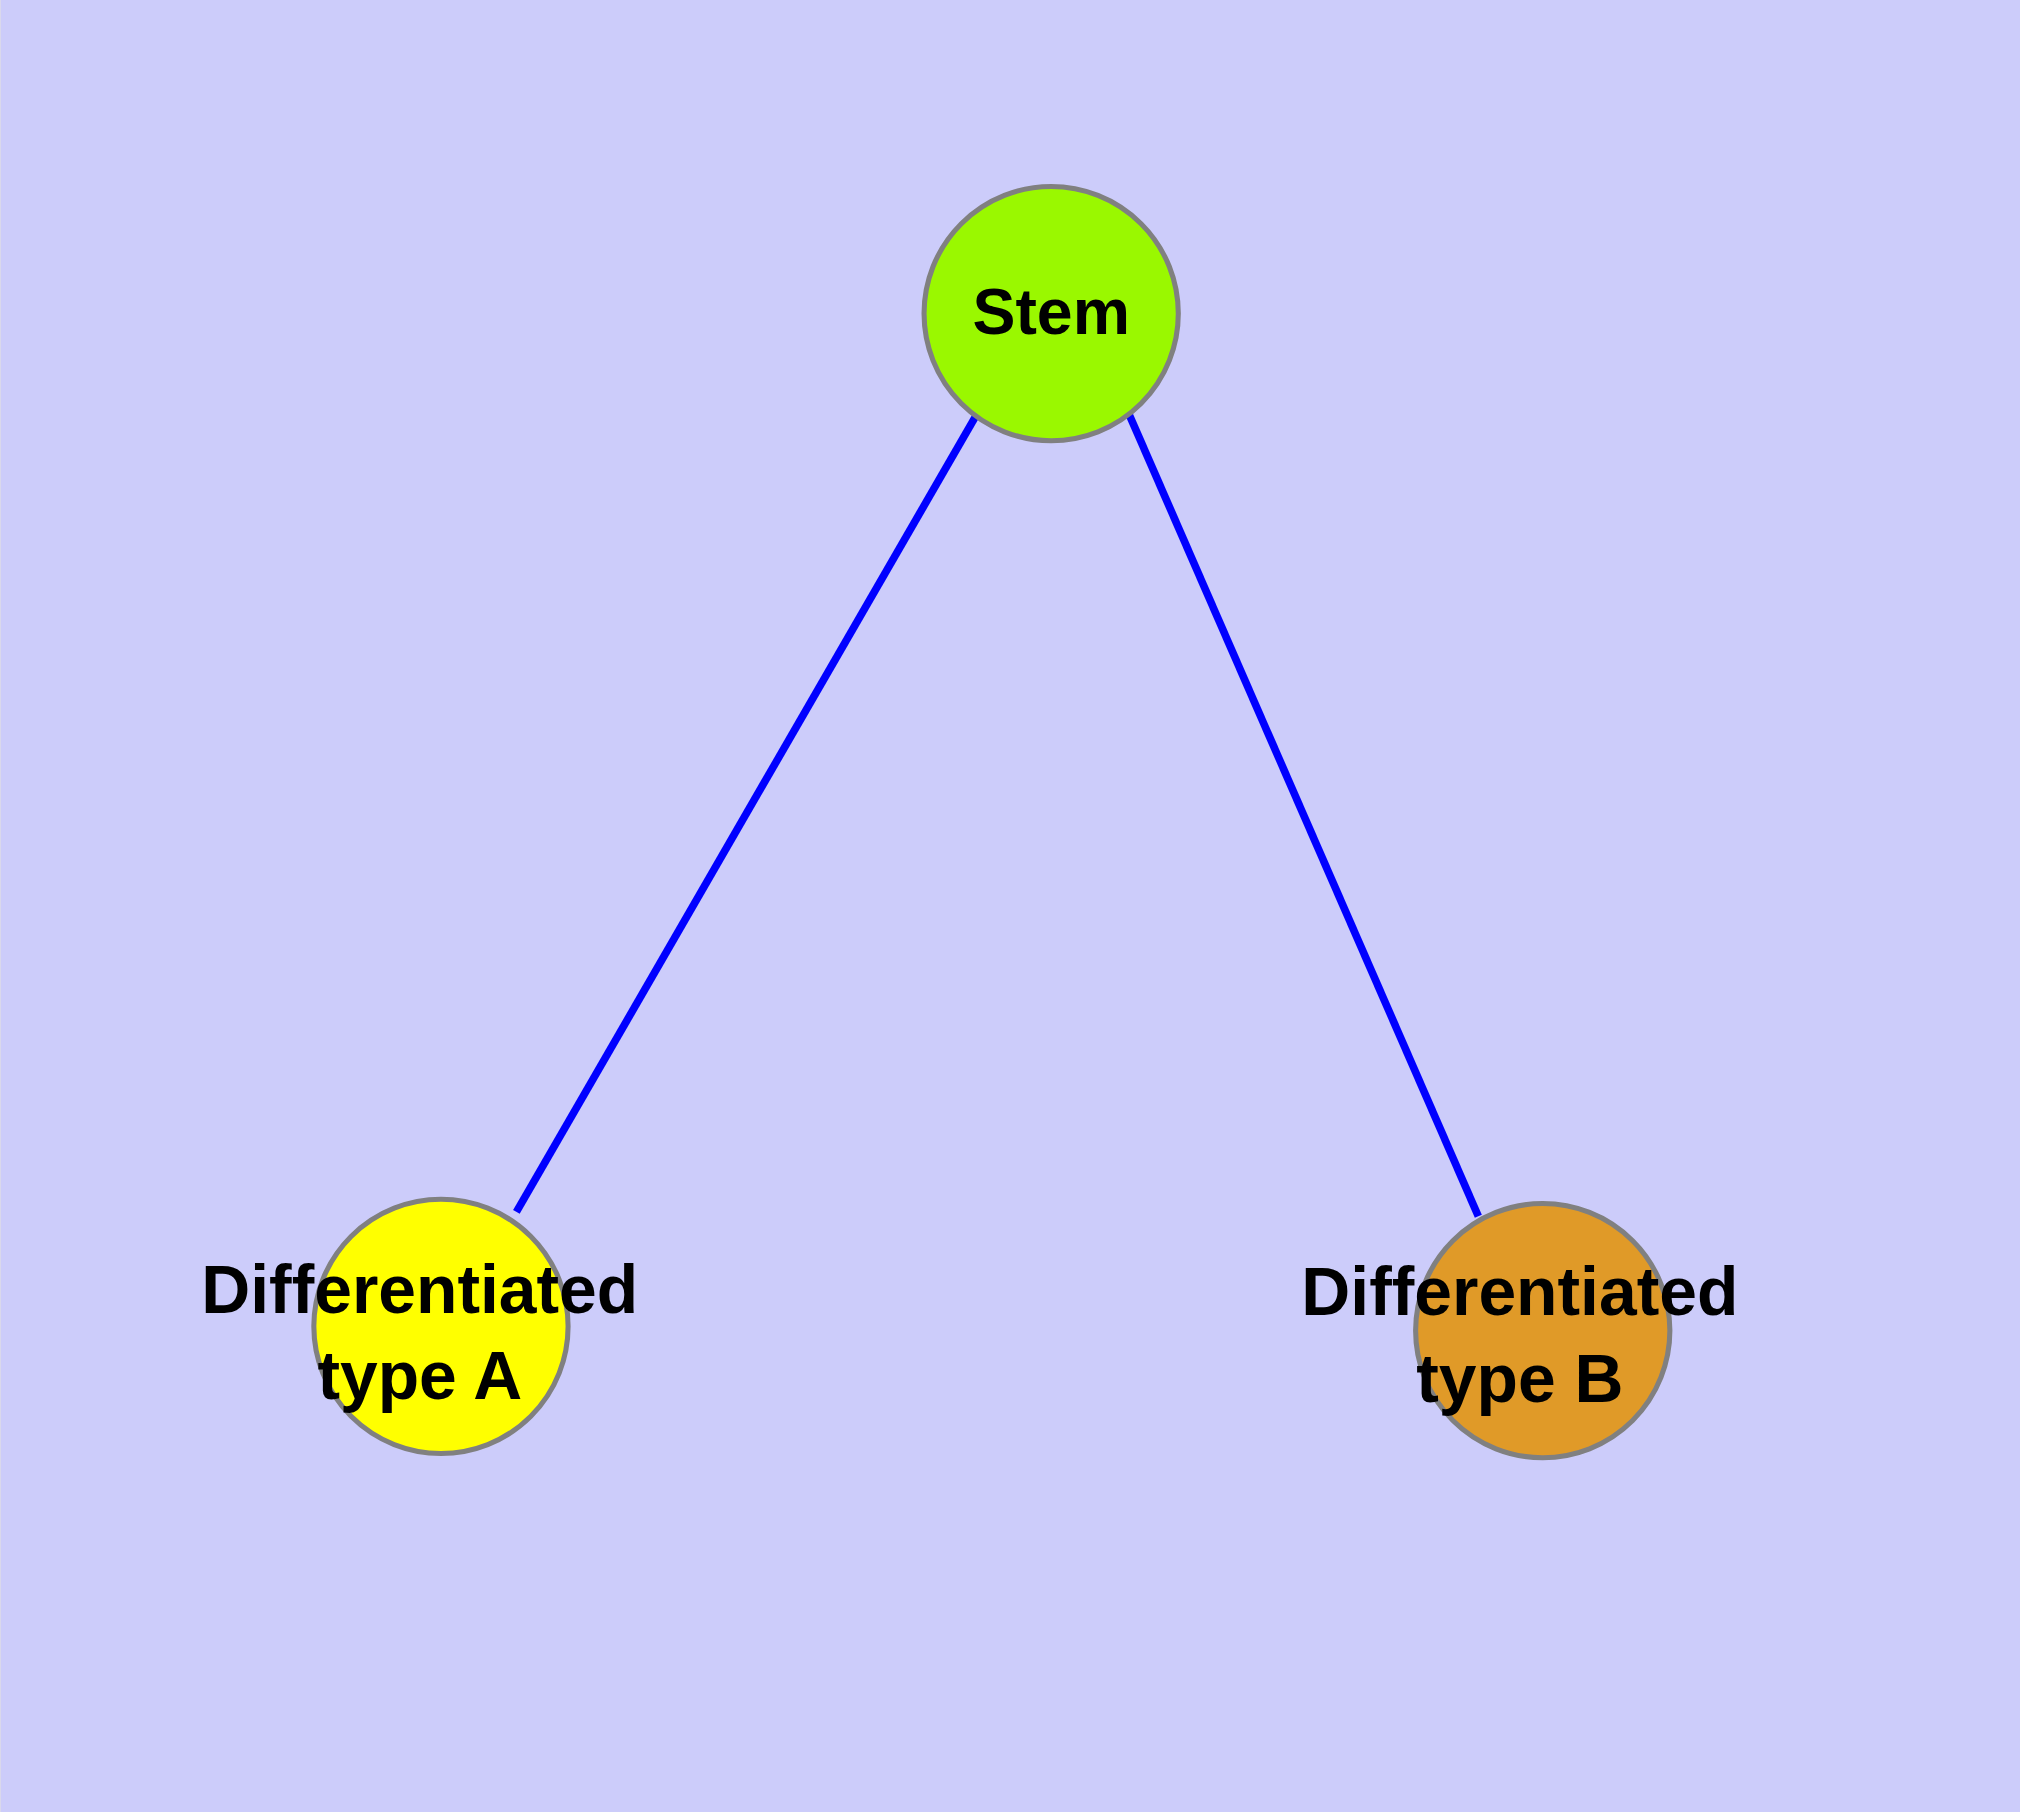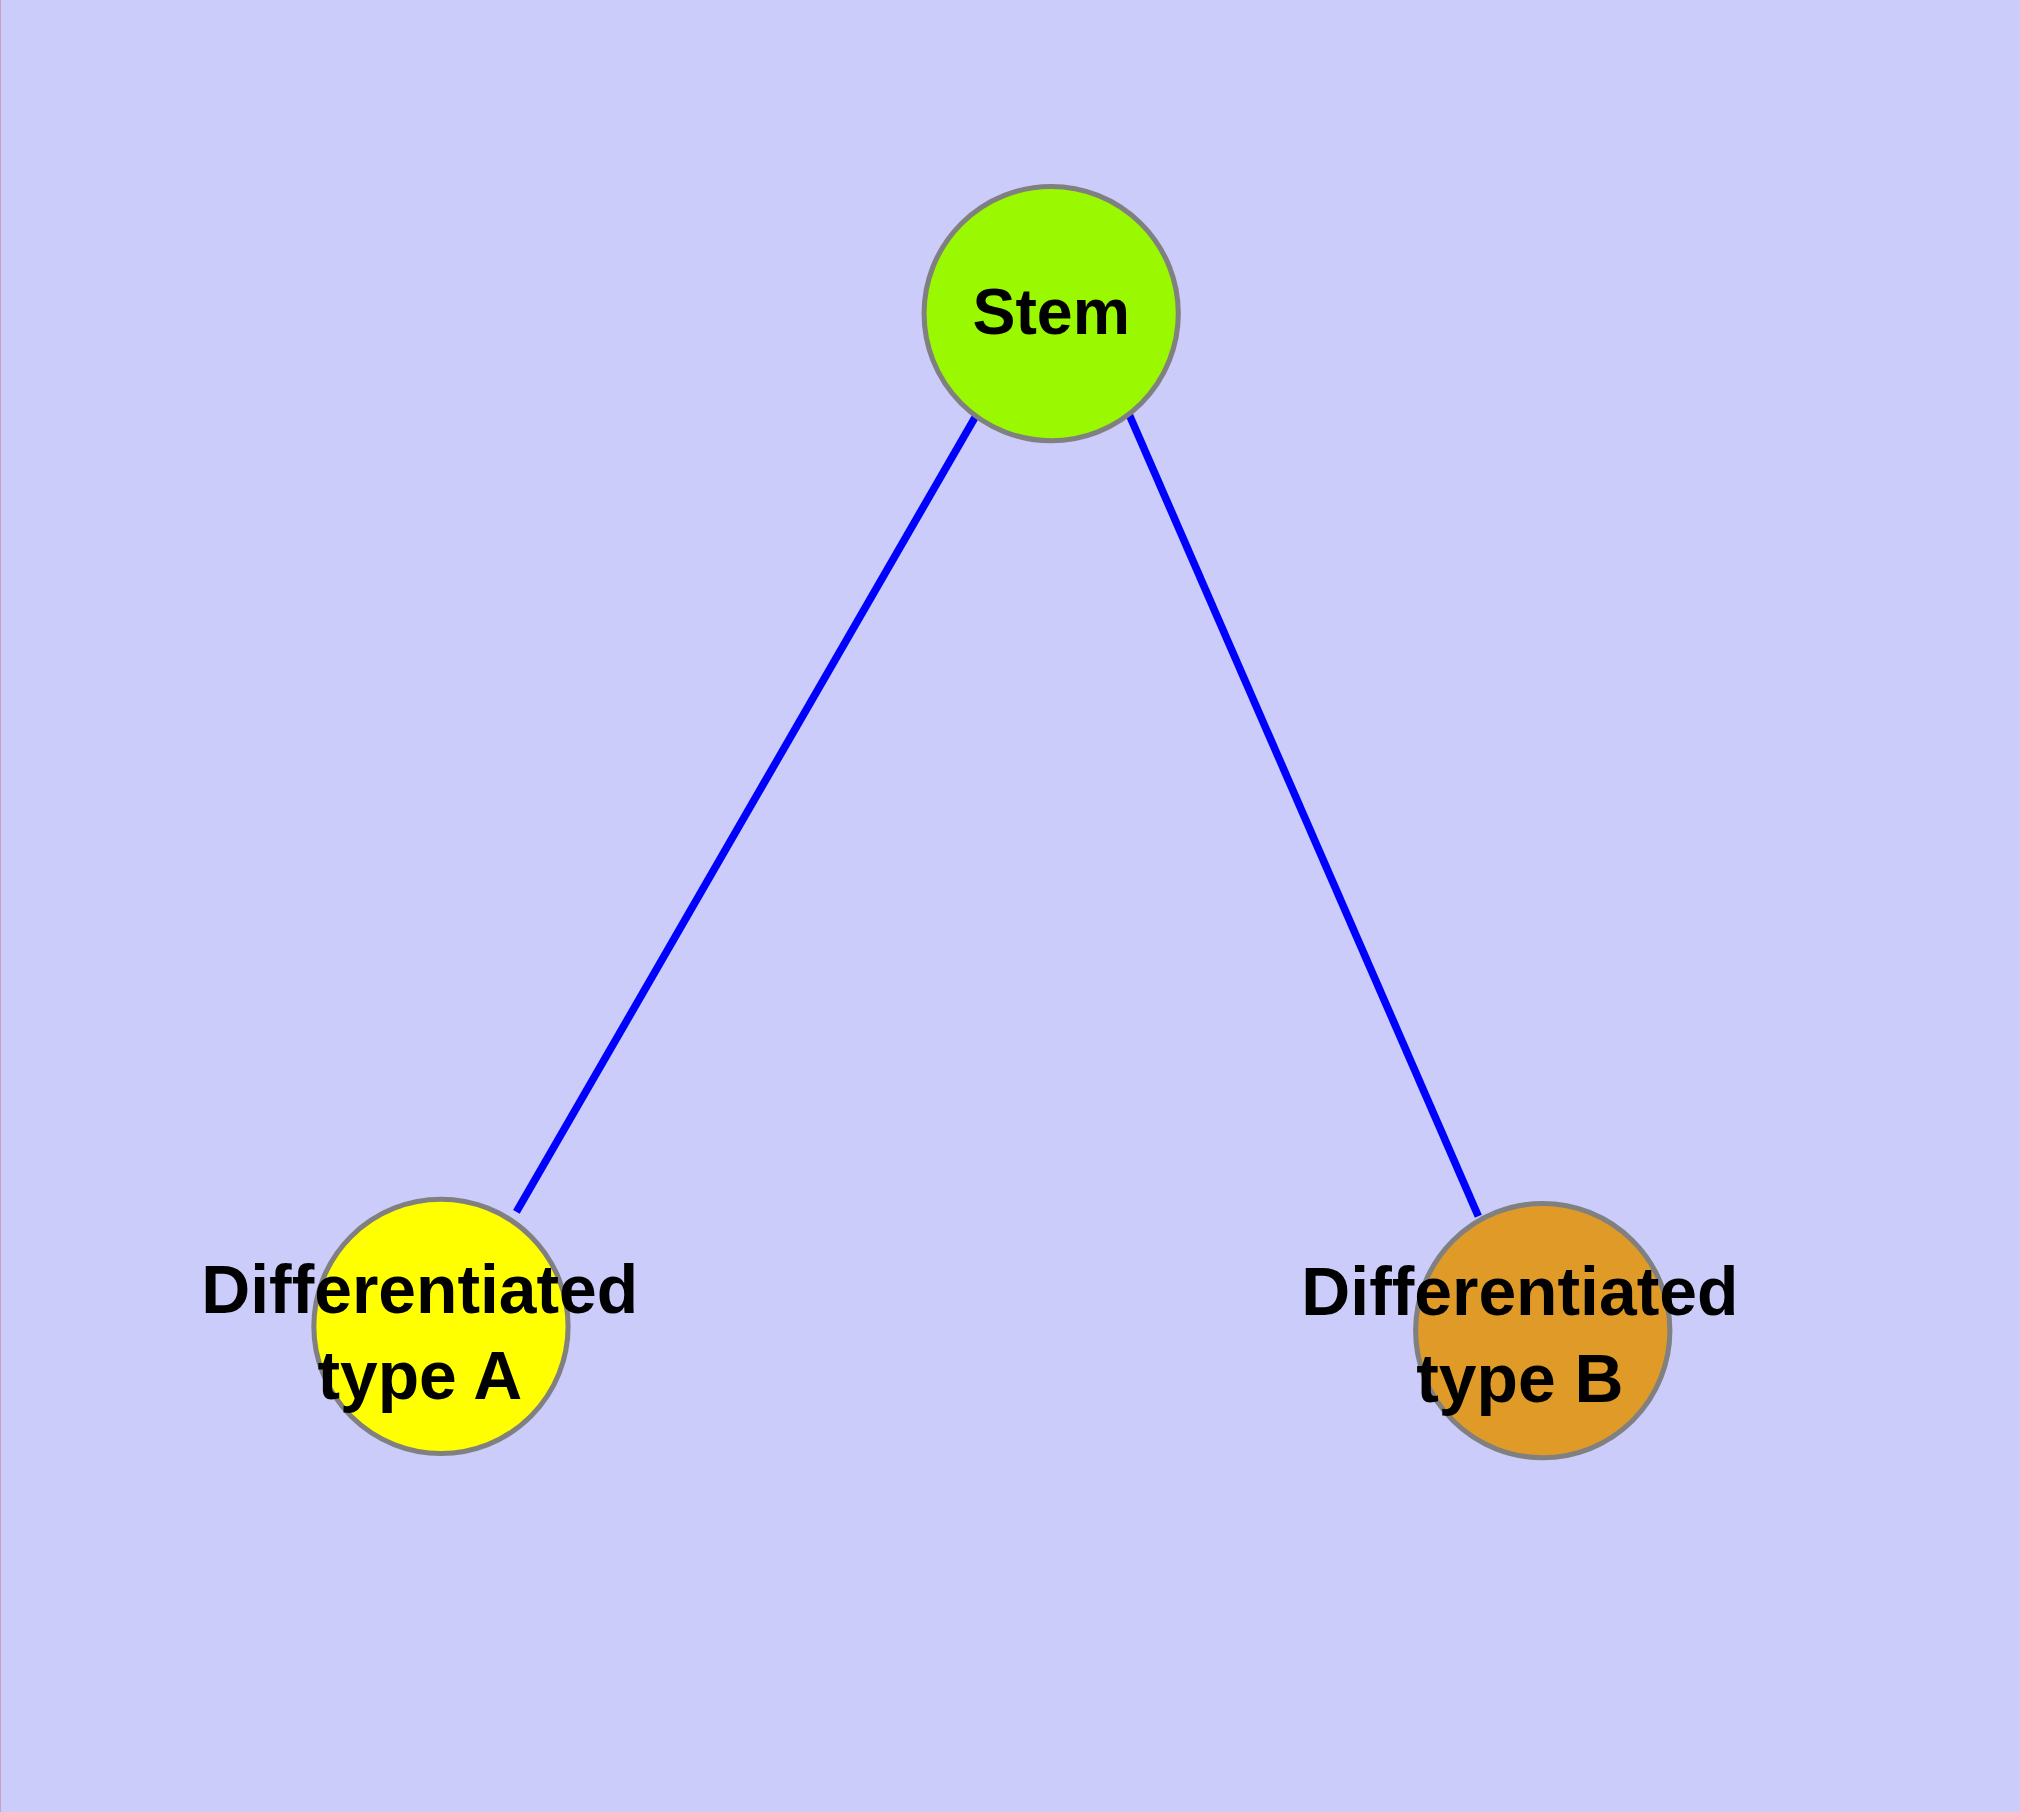--- a/index.html
+++ b/index.html
@@ -5,21 +5,21 @@
 <style>
   html, body {
     margin: 0;
     padding: 0;
     background: #ccccfa;
   }
   #stage {
     position: relative;
     width: 2021px;
     height: 1812px;
-    background: #b91c1c;
+    background: #fef9c3;
     overflow: hidden;
     font-family: "Liberation Sans", "DejaVu Sans", sans-serif;
     text-align: center;
   }
   #graph-svg {
     position: absolute;
     left: 0;
     top: 0;
     width: 2021px;
     height: 1812px;

